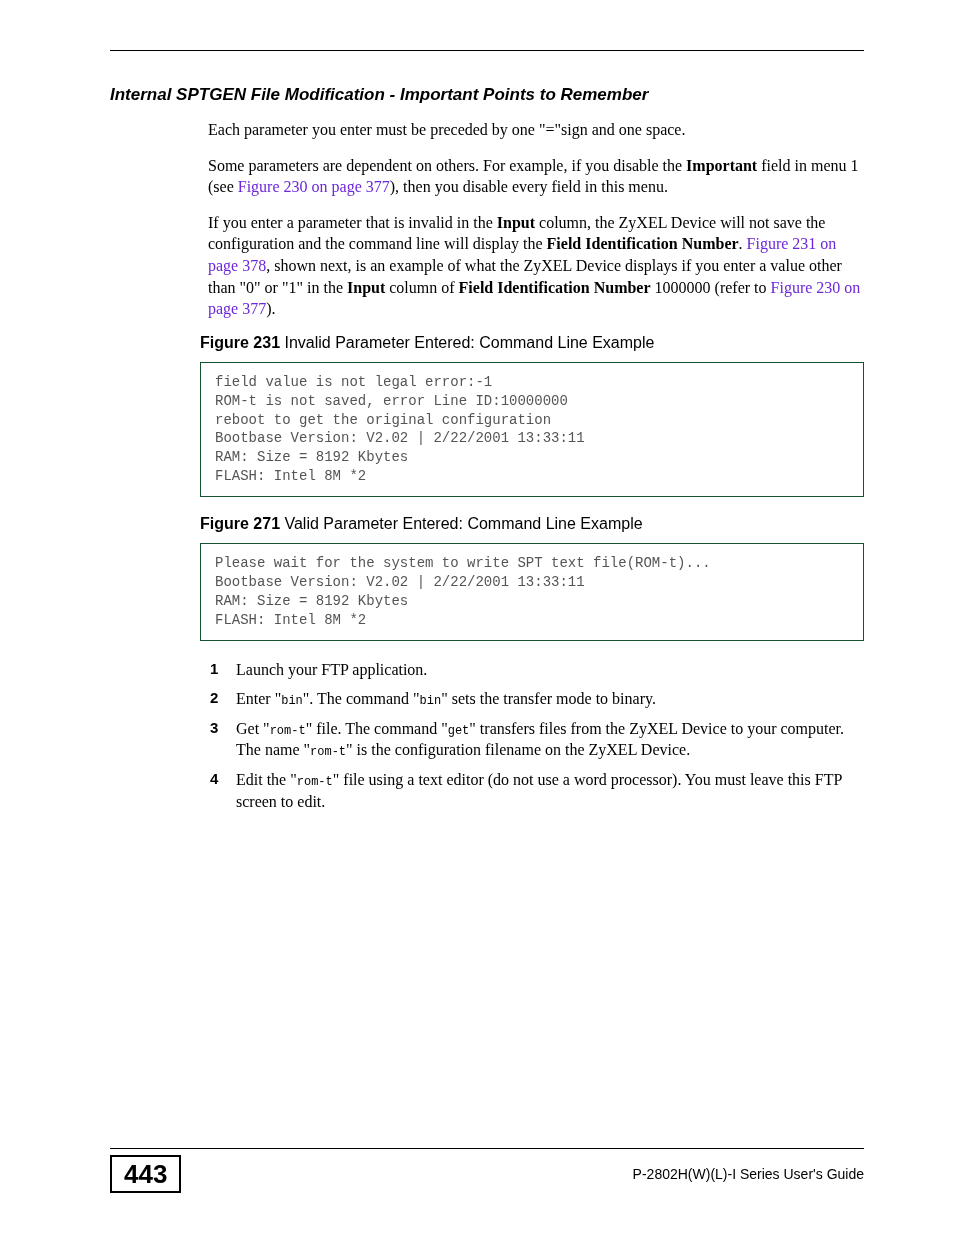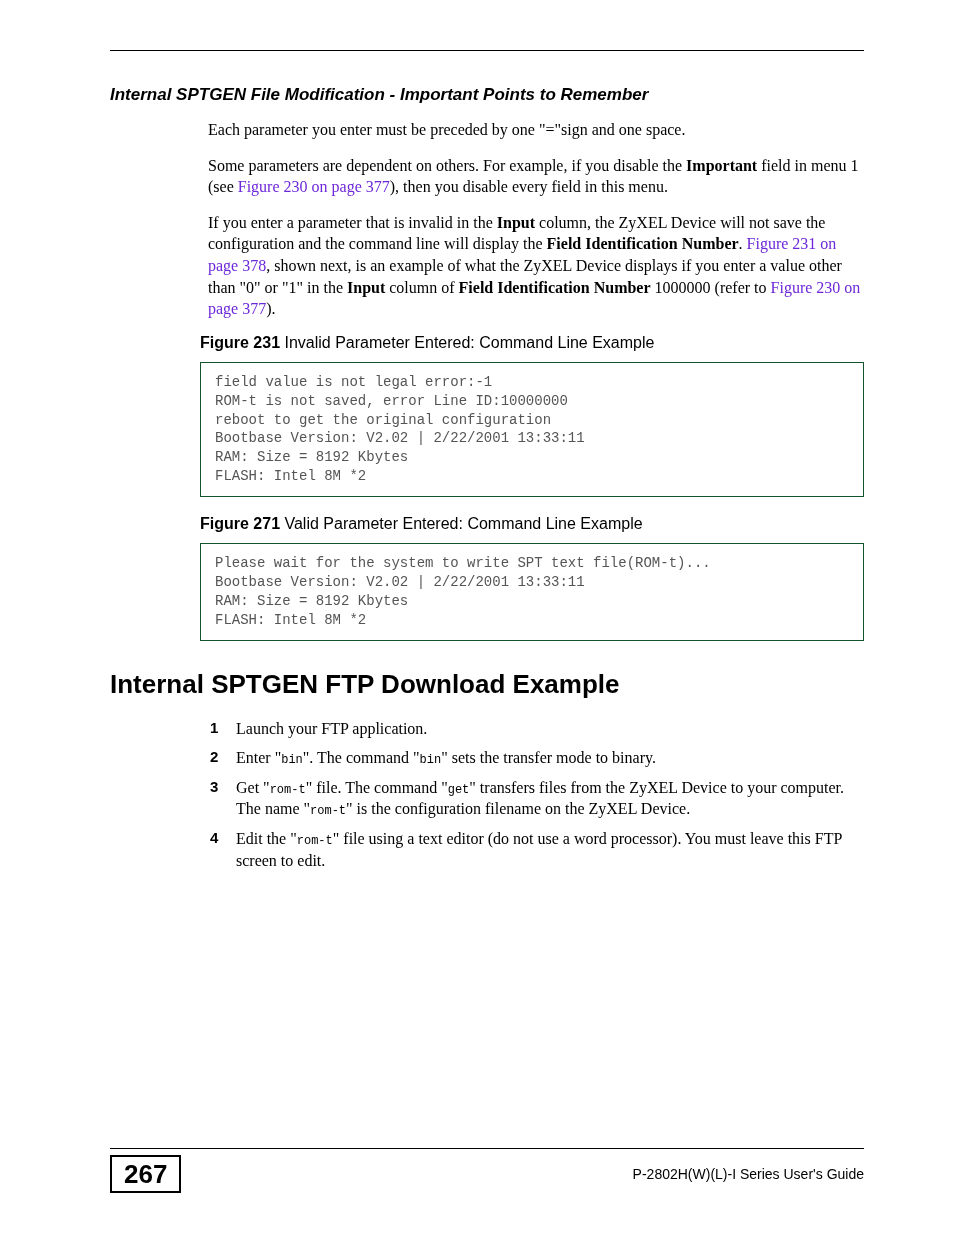--- a/index.html
+++ b/index.html
@@ -150,21 +150,20 @@
 
     <div class="figcap">
       <span class="fignum">Figure 271</span><span>   Valid Parameter Entered: Command Line Example</span>
     </div>
     <div class="codebox">Please wait for the system to write SPT text file(ROM-t)...
 Bootbase Version: V2.02 | 2/22/2001 13:33:11
 RAM: Size = 8192 Kbytes
 FLASH: Intel 8M *2</div>
   </div>
 
-  <h1 class="section">Internal SPTGEN FTP Download Example</h1>
 
   <ol class="steps">
     <li>
       <span class="num">1</span>
       <span>Launch your FTP application.</span>
     </li>
     <li>
       <span class="num">2</span>
       <span>Enter "</span><span class="mono">bin</span><span>". The command "</span><span class="mono">bin</span><span>" sets the transfer mode to binary.</span>
     </li>
@@ -175,16 +174,16 @@
     <li>
       <span class="num">4</span>
       <span>Edit the "</span><span class="mono">rom-t</span><span>" file using a text editor (do not use a word processor). You must leave this FTP screen to edit.</span>
     </li>
   </ol>
 </div>
 
 <div class="footer">
   <hr class="footer-rule">
   <div class="footer-row">
-    <div class="pagenum-box">267</div>
+    <div class="pagenum-box">443</div>
     <div class="footer-right">P-2802H(W)(L)-I Series User's Guide</div>
   </div>
 </div>
 
 </body></html>

